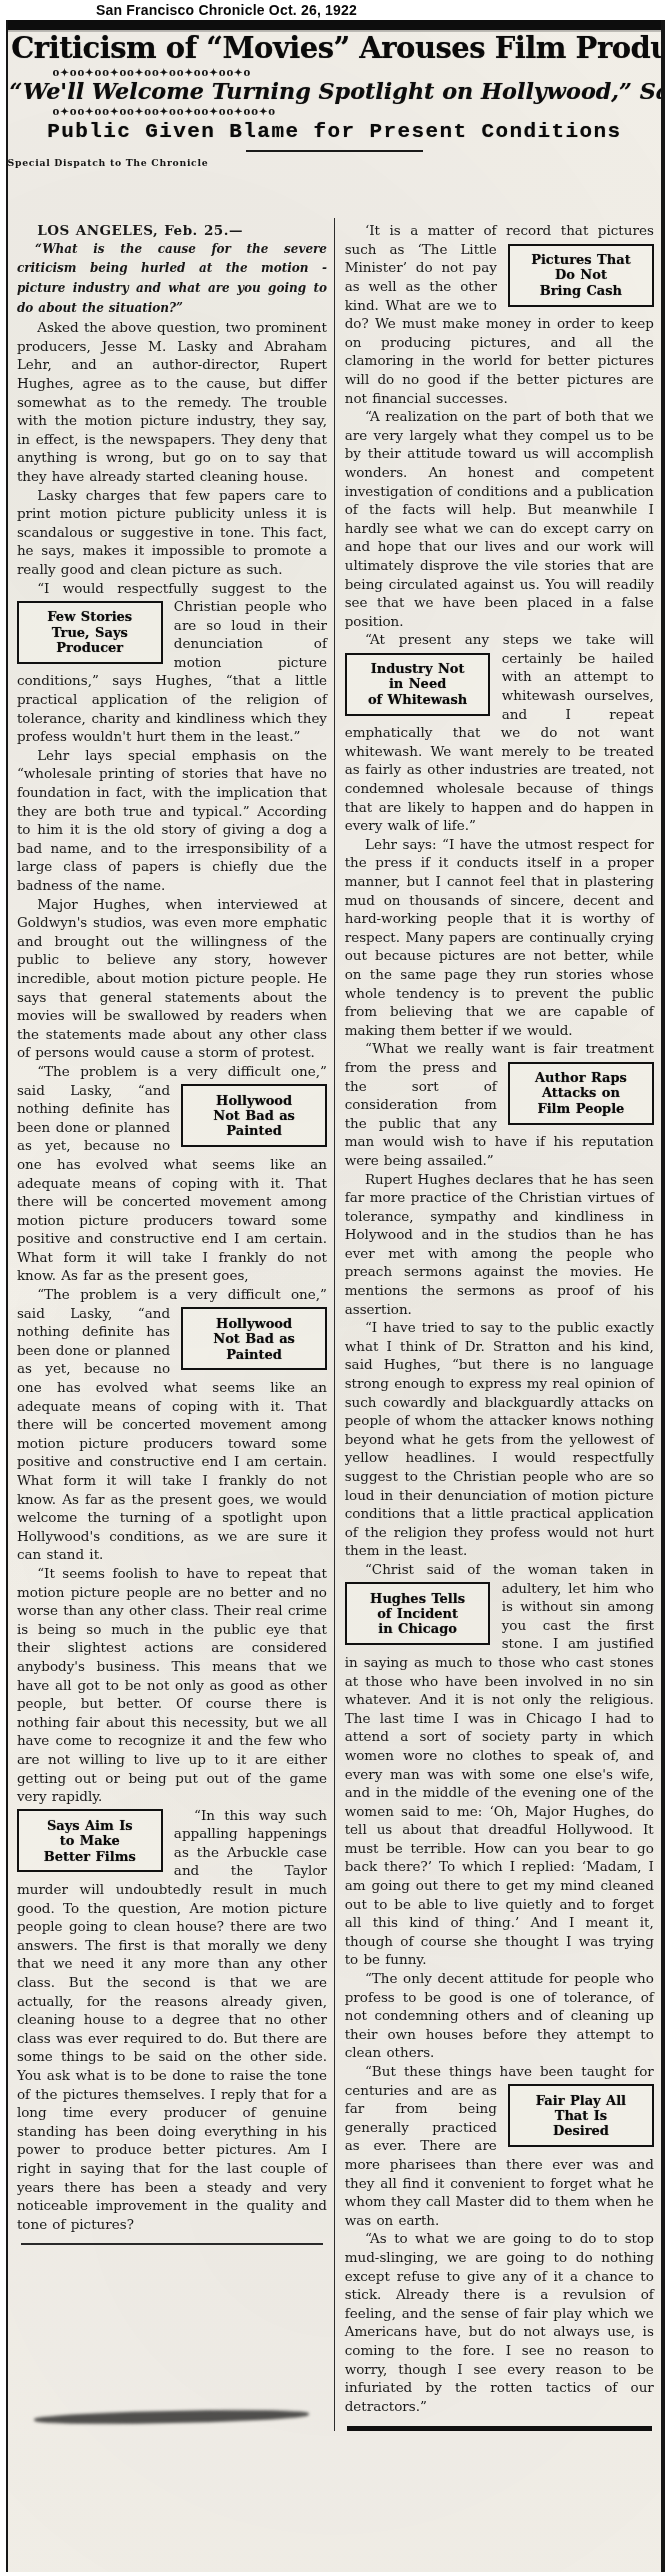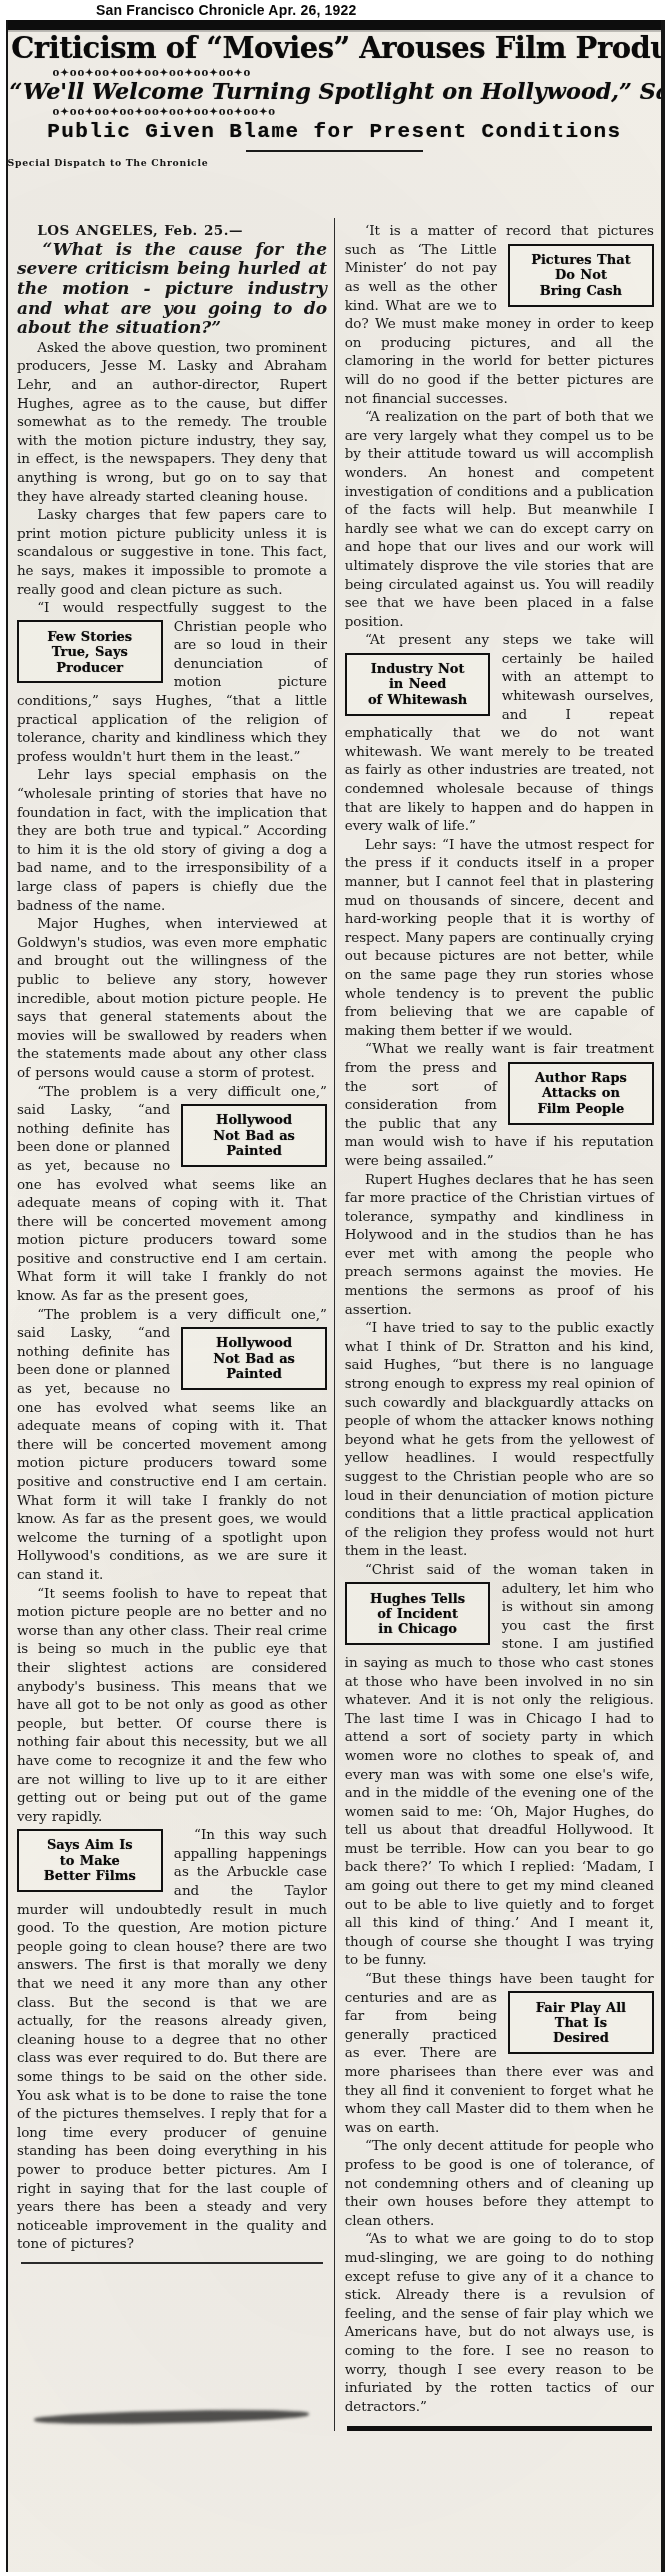--- a/index.html
+++ b/index.html
@@ -74,21 +74,21 @@
   }
   .col{padding:3.7px 7.4px 0 9.3px;margin-top:44px;}
   .col.right{border-left:1.9px solid #2c2c2c;}
   .col p{
     margin:0;font-size:13.5px;line-height:18.6px;
     text-align:justify;text-indent:1.5em;
     color:#181818;
     word-spacing:0.9px;
   }
   .col p.dateline{font-weight:700;letter-spacing:0.5px;}
-  .col p.lead{font-style:italic;font-weight:600;font-size:17px;line-height:19.6px;}
+  .col p.lead{font-style:italic;font-weight:600;font-size:12px;line-height:19.6px;}
   .inset{
     display:block;width:138px;
     border:2.8px solid #101010;
     padding:6.5px 1.9px;margin:3.7px 0 5.6px;
     text-align:center;text-indent:0;
     font-weight:700;font-size:13px;line-height:1.18;
     color:#0b0b0b;text-shadow:0 0 0.9px rgba(10,10,10,.5);
     background:rgba(244,241,234,.6);
   }
   .inset.left{float:left;margin-right:11.2px;}
@@ -100,21 +100,21 @@
   .smudge{
     position:absolute;left:26px;top:2391px;width:275px;height:12px;
     background:rgba(12,12,12,.7);border-radius:45%;
     filter:blur(1.4px);transform:rotate(-1.2deg);
     pointer-events:none;
   }
 </style>
 </head>
 <body>
 
-<div class="source">San Francisco Chronicle  Apr. 26, 1922</div>
+<div class="source">San Francisco Chronicle  Oct. 26, 1922</div>
 
 <div class="article">
   <div class="top-bar"></div>
 
   <div class="hl-main">Criticism of “Movies” Arouses Film Producers</div>
 
   <div class="ornaments">
       <span class="orn">o✦o</span>
       <span class="orn">o✦o</span>
       <span class="orn">o✦o</span>
@@ -193,26 +193,26 @@
             <span class="inset-line">Attacks on</span>
             <span class="inset-line">Film People</span>
           </span>the sort of consideration from the public that any man would wish to have if his reputation were being assailed.”</p>
         <p>Rupert Hughes declares that he has seen far more practice of the Christian virtues of tolerance, sympathy and kindliness in Holywood and in the studios than he has ever met with among the people who preach sermons against the movies. He mentions the sermons as proof of his assertion.</p>
         <p>“I have tried to say to the public exactly what I think of Dr. Stratton and his kind, said Hughes, “but there is no language strong enough to express my real opinion of such cowardly and blackguardly attacks on people of whom the attacker knows nothing beyond what he gets from the yellowest of yellow headlines. I would respectfully suggest to the Christian people who are so loud in their denunciation of motion picture conditions that a little practical application of the religion they profess would not hurt them in the least.</p>
         <p>“Christ said of the woman taken <span class="inset left">
             <span class="inset-line">Hughes Tells</span>
             <span class="inset-line">of Incident</span>
             <span class="inset-line">in Chicago</span>
           </span>in adultery, let him who is without sin among you cast the first stone. I am justified in saying as much to those who cast stones at those who have been involved in no sin whatever. And it is not only the religious. The last time I was in Chicago I had to attend a sort of society party in which women wore no clothes to speak of, and every man was with some one else's wife, and in the middle of the evening one of the women said to me: ‘Oh, Major Hughes, do tell us about that dreadful Hollywood. It must be terrible. How can you bear to go back there?’ To which I replied: ‘Madam, I am going out there to get my mind cleaned out to be able to live quietly and to forget all this kind of thing.’ And I meant it, though of course she thought I was trying to be funny.</p>
+        <p>“The only decent attitude for people who profess to be good is one of tolerance, of not condemning others and of cleaning up their own houses before they attempt to clean others.</p>
         <p>“But these things have been <span class="inset right">
             <span class="inset-line">Fair Play All</span>
             <span class="inset-line">That Is</span>
             <span class="inset-line">Desired</span>
           </span>taught for centuries and are as far from being generally practiced as ever. There are more pharisees than there ever was and they all find it convenient to forget what he whom they call Master did to them when he was on earth.</p>
-        <p>“The only decent attitude for people who profess to be good is one of tolerance, of not condemning others and of cleaning up their own houses before they attempt to clean others.</p>
         <p>“As to what we are going to do to stop mud-slinging, we are going to do nothing except refuse to give any of it a chance to stick. Already there is a revulsion of feeling, and the sense of fair play which we Americans have, but do not always use, is coming to the fore. I see no reason to worry, though I see every reason to be infuriated by the rotten tactics of our detractors.”</p>
         <div class="endrule thick"></div>
       </div>
   </div>
 
   <div class="smudge"></div>
 </div>
 
 
 </body></html>

